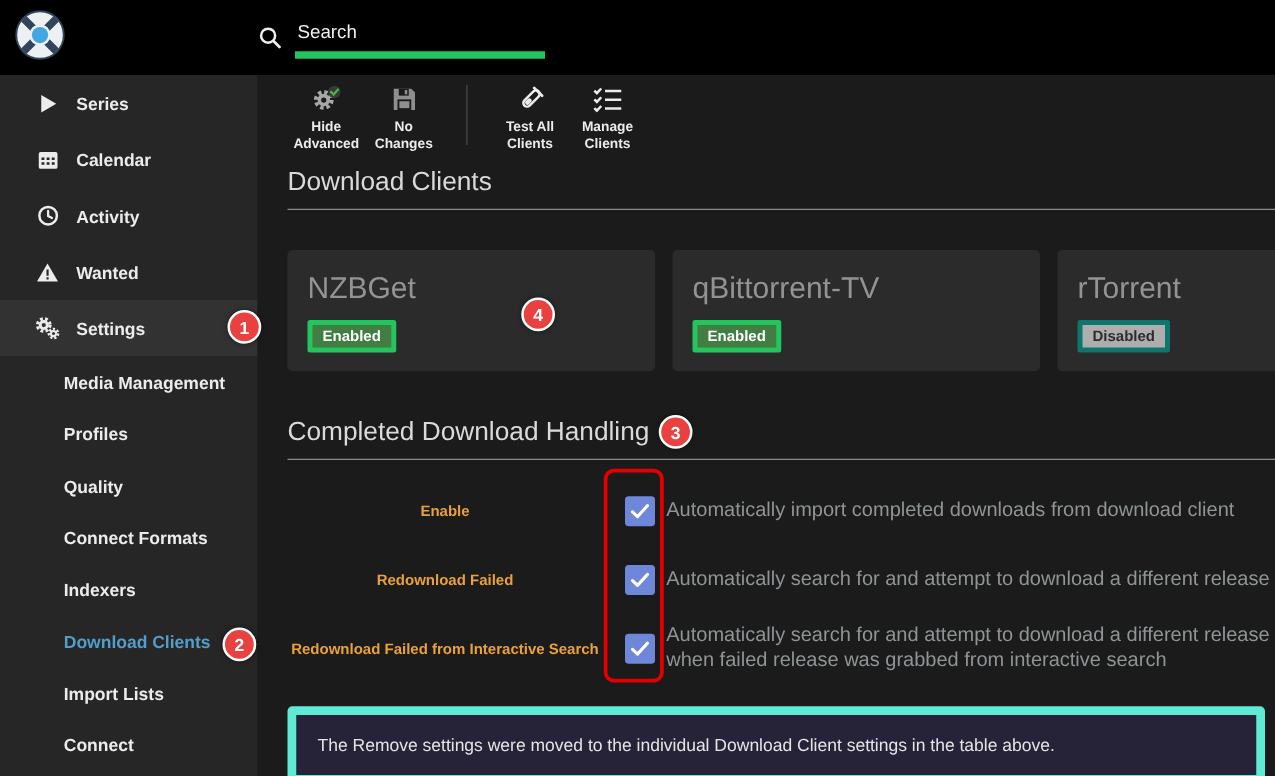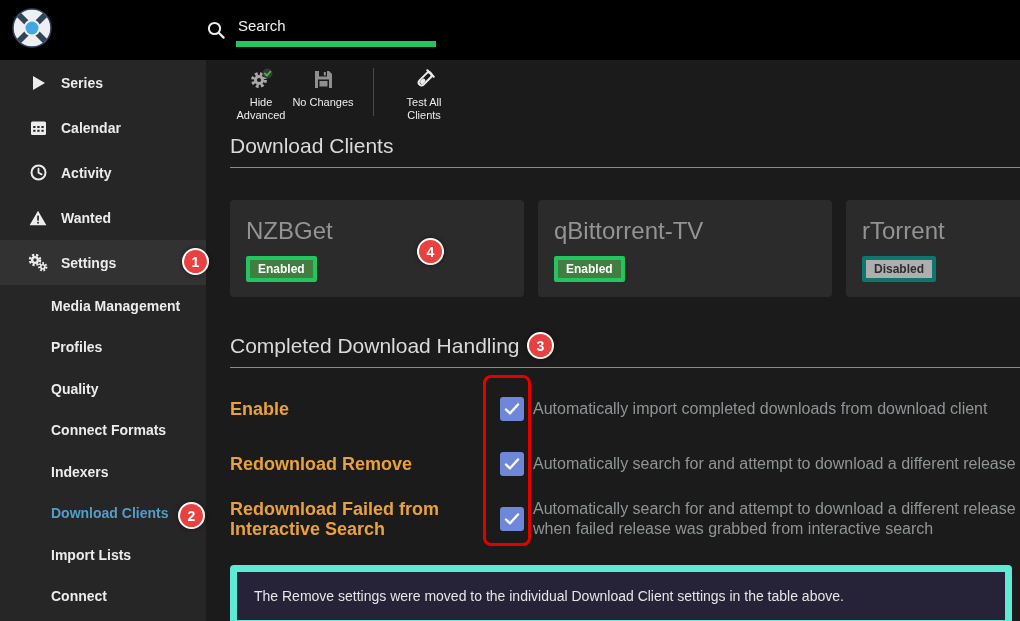--- a/index.html
+++ b/index.html
@@ -25,42 +25,42 @@
   .nav-item.active { background:#323232; }
   .sub-item { height:41.5px; display:flex; align-items:center; padding-left:51px;
     color:#ececec; font-size:14px; font-weight:700; cursor:pointer; }
   .sub-item.active { color:#539dcb; }
 
   .content { flex:1; background:#1b1b1b; padding-left:24px; position:relative; overflow:hidden; }
 
   
   .toolbar { height:60px; display:flex; align-items:flex-start; padding-top:7px; }
   .tb-btn { width:62px; text-align:center; color:#ececec; font-size:11px; line-height:13px;
-    font-weight:400; cursor:pointer; }
+    font-weight:700; cursor:pointer; }
   .tb-btn .tb-icon { height:25px; display:flex; justify-content:center; align-items:center; margin-bottom:4px; }
   .tb-sep { width:1px; height:48px; background:#4a4a4a; margin:1px 19px 0; }
 
   
   .section-title { margin-top:14px; font-size:21px; color:#dadada; padding-bottom:9px;
     border-bottom:1px solid #8a8a8a; font-weight:400; }
   .cards { display:flex; gap:14px; margin-top:32px; }
   .card { width:294px; height:97px; flex:none; background:#2b2b2b; border-radius:4px;
     padding:17px 16px; cursor:pointer; }
   .card-title { font-size:24px; color:#939393; }
   .status { display:inline-block; margin-top:11px; font-size:12px; font-weight:700;
     padding:2px 8px; border-radius:2px; }
   .status.enabled  { background:#427d42; color:#fff; border:4px solid #22c55e; }
   .status.disabled { background:#aeaeae; color:#2d2d2d; border:4px solid #0f766e; }
 
   .cdh-title { margin-top:37px; }
 
   .form { margin-top:13px; }
   .form-row { display:flex; align-items:center; min-height:55px; }
-  .form-label { width:252px; text-align:left; color:#e9a13c; font-weight:700;
-    font-size:18px; line-height:20px; flex:none; }
+  .form-label { width:252px; text-align:center; color:#e9a13c; font-weight:700;
+    font-size:12px; line-height:20px; flex:none; }
   .checkbox { width:24px; height:24px; margin-left:18px; background:#6f87d8; border-radius:3px;
     display:flex; align-items:center; justify-content:center; flex:none; cursor:pointer; }
   .form-help { margin-left:9px; color:#8f9496; font-size:16px; line-height:20px; max-width:505px; }
 
   .info { margin-top:19px; margin-right:8px; border:7px solid #5eead4; background:#262339;
     border-radius:4px; padding:16px 17px; color:#e5e5e5; font-size:14px; }
 
   
   .ann-badge { position:absolute; width:27px; height:27px; border-radius:50%;
     background:#e94040; border:2px solid #fff; color:#fff; font-weight:700; font-size:14px;
@@ -221,20 +221,35 @@
           <svg width="23" height="23" viewBox="0 0 23 23">
             <g transform="rotate(45 11.5 11.5)">
               <rect x="8.6" y="2.5" width="5.8" height="16" rx="2.9" fill="none" stroke="#ececec" stroke-width="2"></rect>
               <line x1="7" y1="3" x2="16" y2="3" stroke="#ececec" stroke-width="2.2" stroke-linecap="round"></line>
               <rect x="9.7" y="11" width="3.6" height="6" rx="1.8" fill="#ececec"></rect>
             </g>
           </svg>
         </span>
         <span>Test All Clients</span>
       </div>
+      <div class="tb-btn">
+        <span class="tb-icon">
+          <svg width="24" height="21" viewBox="0 0 24 21">
+            <g stroke="#ececec" stroke-width="2" fill="none">
+              <path d="M1.5 3.5 L3.5 5.5 L7 1.8"></path>
+                <line x1="10" y1="3.8" x2="23" y2="3.8"></line>
+              <path d="M1.5 10.5 L3.5 12.5 L7 8.8"></path>
+                <line x1="10" y1="10.8" x2="23" y2="10.8"></line>
+              <path d="M1.5 17.5 L3.5 19.5 L7 15.8"></path>
+                <line x1="10" y1="17.8" x2="23" y2="17.8"></line>
+            </g>
+          </svg>
+        </span>
+        <span>Manage Clients</span>
+      </div>
     </div>
 
     <div class="section-title">Download Clients</div>
 
     <div class="cards">
       <div class="card">
         <div class="card-title">NZBGet</div>
         <span class="status enabled">Enabled</span>
       </div>
       <div class="card">
@@ -253,21 +268,21 @@
       <div class="form-row">
         <div class="form-label">Enable</div>
         <div class="checkbox">
           <svg width="16" height="14" viewBox="0 0 16 14">
               <path d="M2 7.5 L6 11.3 L14 2.5" stroke="#fff" stroke-width="2.4" fill="none" stroke-linecap="round" stroke-linejoin="round"></path>
             </svg>
         </div>
         <div class="form-help">Automatically import completed downloads from download client</div>
       </div>
       <div class="form-row">
-        <div class="form-label">Redownload Remove</div>
+        <div class="form-label">Redownload Failed</div>
         <div class="checkbox">
           <svg width="16" height="14" viewBox="0 0 16 14">
               <path d="M2 7.5 L6 11.3 L14 2.5" stroke="#fff" stroke-width="2.4" fill="none" stroke-linecap="round" stroke-linejoin="round"></path>
             </svg>
         </div>
         <div class="form-help">Automatically search for and attempt to download a different release</div>
       </div>
       <div class="form-row">
         <div class="form-label">Redownload Failed from Interactive Search</div>
         <div class="checkbox">

